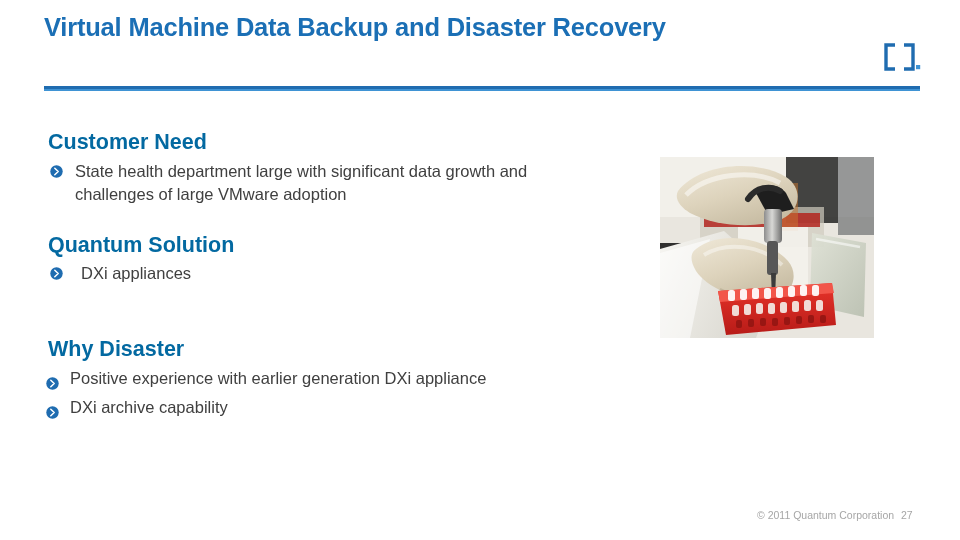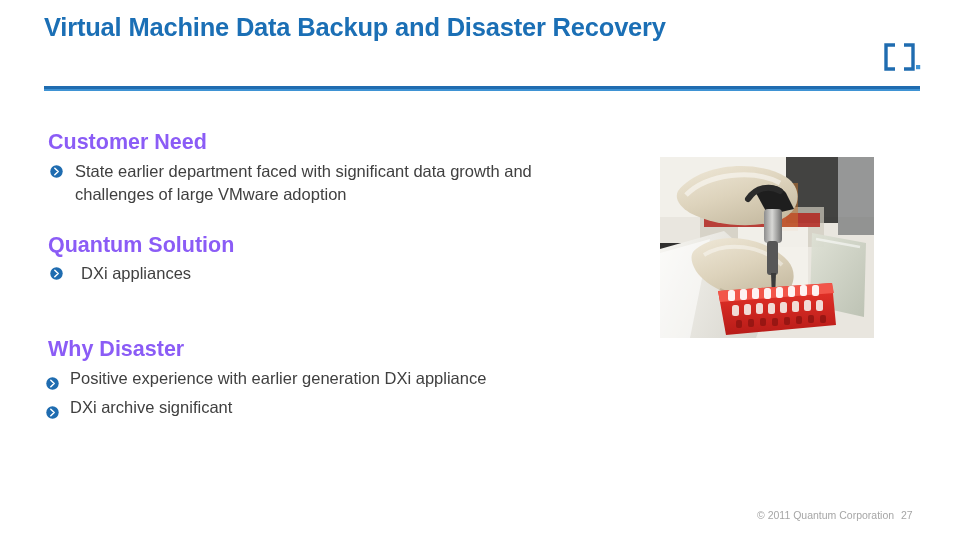--- a/index.html
+++ b/index.html
@@ -54,21 +54,21 @@
     background: #1f6cb0;
   }
   .divider .bar-bottom {
     height: 2px;
     background: #3f93d4;
   }
 
   
   .section-heading {
     position: absolute;
-    color: #8b5cf6;
+    color: #0369a1;
     font-size: 21.5px;
     font-weight: bold;
     line-height: 26px;
     white-space: nowrap;
   }
   #heading-customer-need { left: 48px; top: 129px; }
   #heading-quantum-solution { left: 48px; top: 232px; }
   #heading-why-quantum { left: 48px; top: 336px; }
 
   
@@ -170,21 +170,21 @@
 <div class="section-heading" id="heading-customer-need">Customer Need</div>
 
 <ul class="bullet-list" id="list-customer-need">
   <li class="bullet-item">
     <span class="bullet-glyph">
       <svg width="13" height="13" viewBox="0 0 13 13">
         <circle cx="6.5" cy="6.5" r="6.2" fill="#1f6cb0"></circle>
         <path d="M4.8 3.3 L8.2 6.5 L4.8 9.7" fill="none" stroke="#ffffff" stroke-width="1.5" stroke-linecap="round" stroke-linejoin="round"></path>
       </svg>
     </span>
-    <span class="bullet-text">State earlier department faced with significant data growth and challenges of large VMware adoption</span>
+    <span class="bullet-text">State health department large with significant data growth and challenges of large VMware adoption</span>
   </li>
 </ul>
 
 <div class="section-heading" id="heading-quantum-solution">Quantum Solution</div>
 
 <ul class="bullet-list" id="list-quantum-solution">
   <li class="bullet-item">
     <span class="bullet-glyph">
       <svg width="13" height="13" viewBox="0 0 13 13">
         <circle cx="6.5" cy="6.5" r="6.2" fill="#1f6cb0"></circle>
@@ -207,21 +207,21 @@
     </span>
     <span class="bullet-text">Positive experience with earlier generation DXi appliance</span>
   </li>
   <li class="bullet-item">
     <span class="bullet-glyph">
       <svg width="13" height="13" viewBox="0 0 13 13">
         <circle cx="6.5" cy="6.5" r="6.2" fill="#1f6cb0"></circle>
         <path d="M4.8 3.3 L8.2 6.5 L4.8 9.7" fill="none" stroke="#ffffff" stroke-width="1.5" stroke-linecap="round" stroke-linejoin="round"></path>
       </svg>
     </span>
-    <span class="bullet-text">DXi archive significant</span>
+    <span class="bullet-text">DXi archive capability</span>
   </li>
 </ul>
 
 <div class="photo">
   <svg width="214" height="181" viewBox="0 0 214 181">
     <defs>
       <linearGradient id="gGlove" x1="0" y1="0" x2="0.6" y2="1">
         <stop offset="0%" stop-color="#efe8d8"></stop>
         <stop offset="55%" stop-color="#ddd3bc"></stop>
         <stop offset="100%" stop-color="#c8bda4"></stop>

